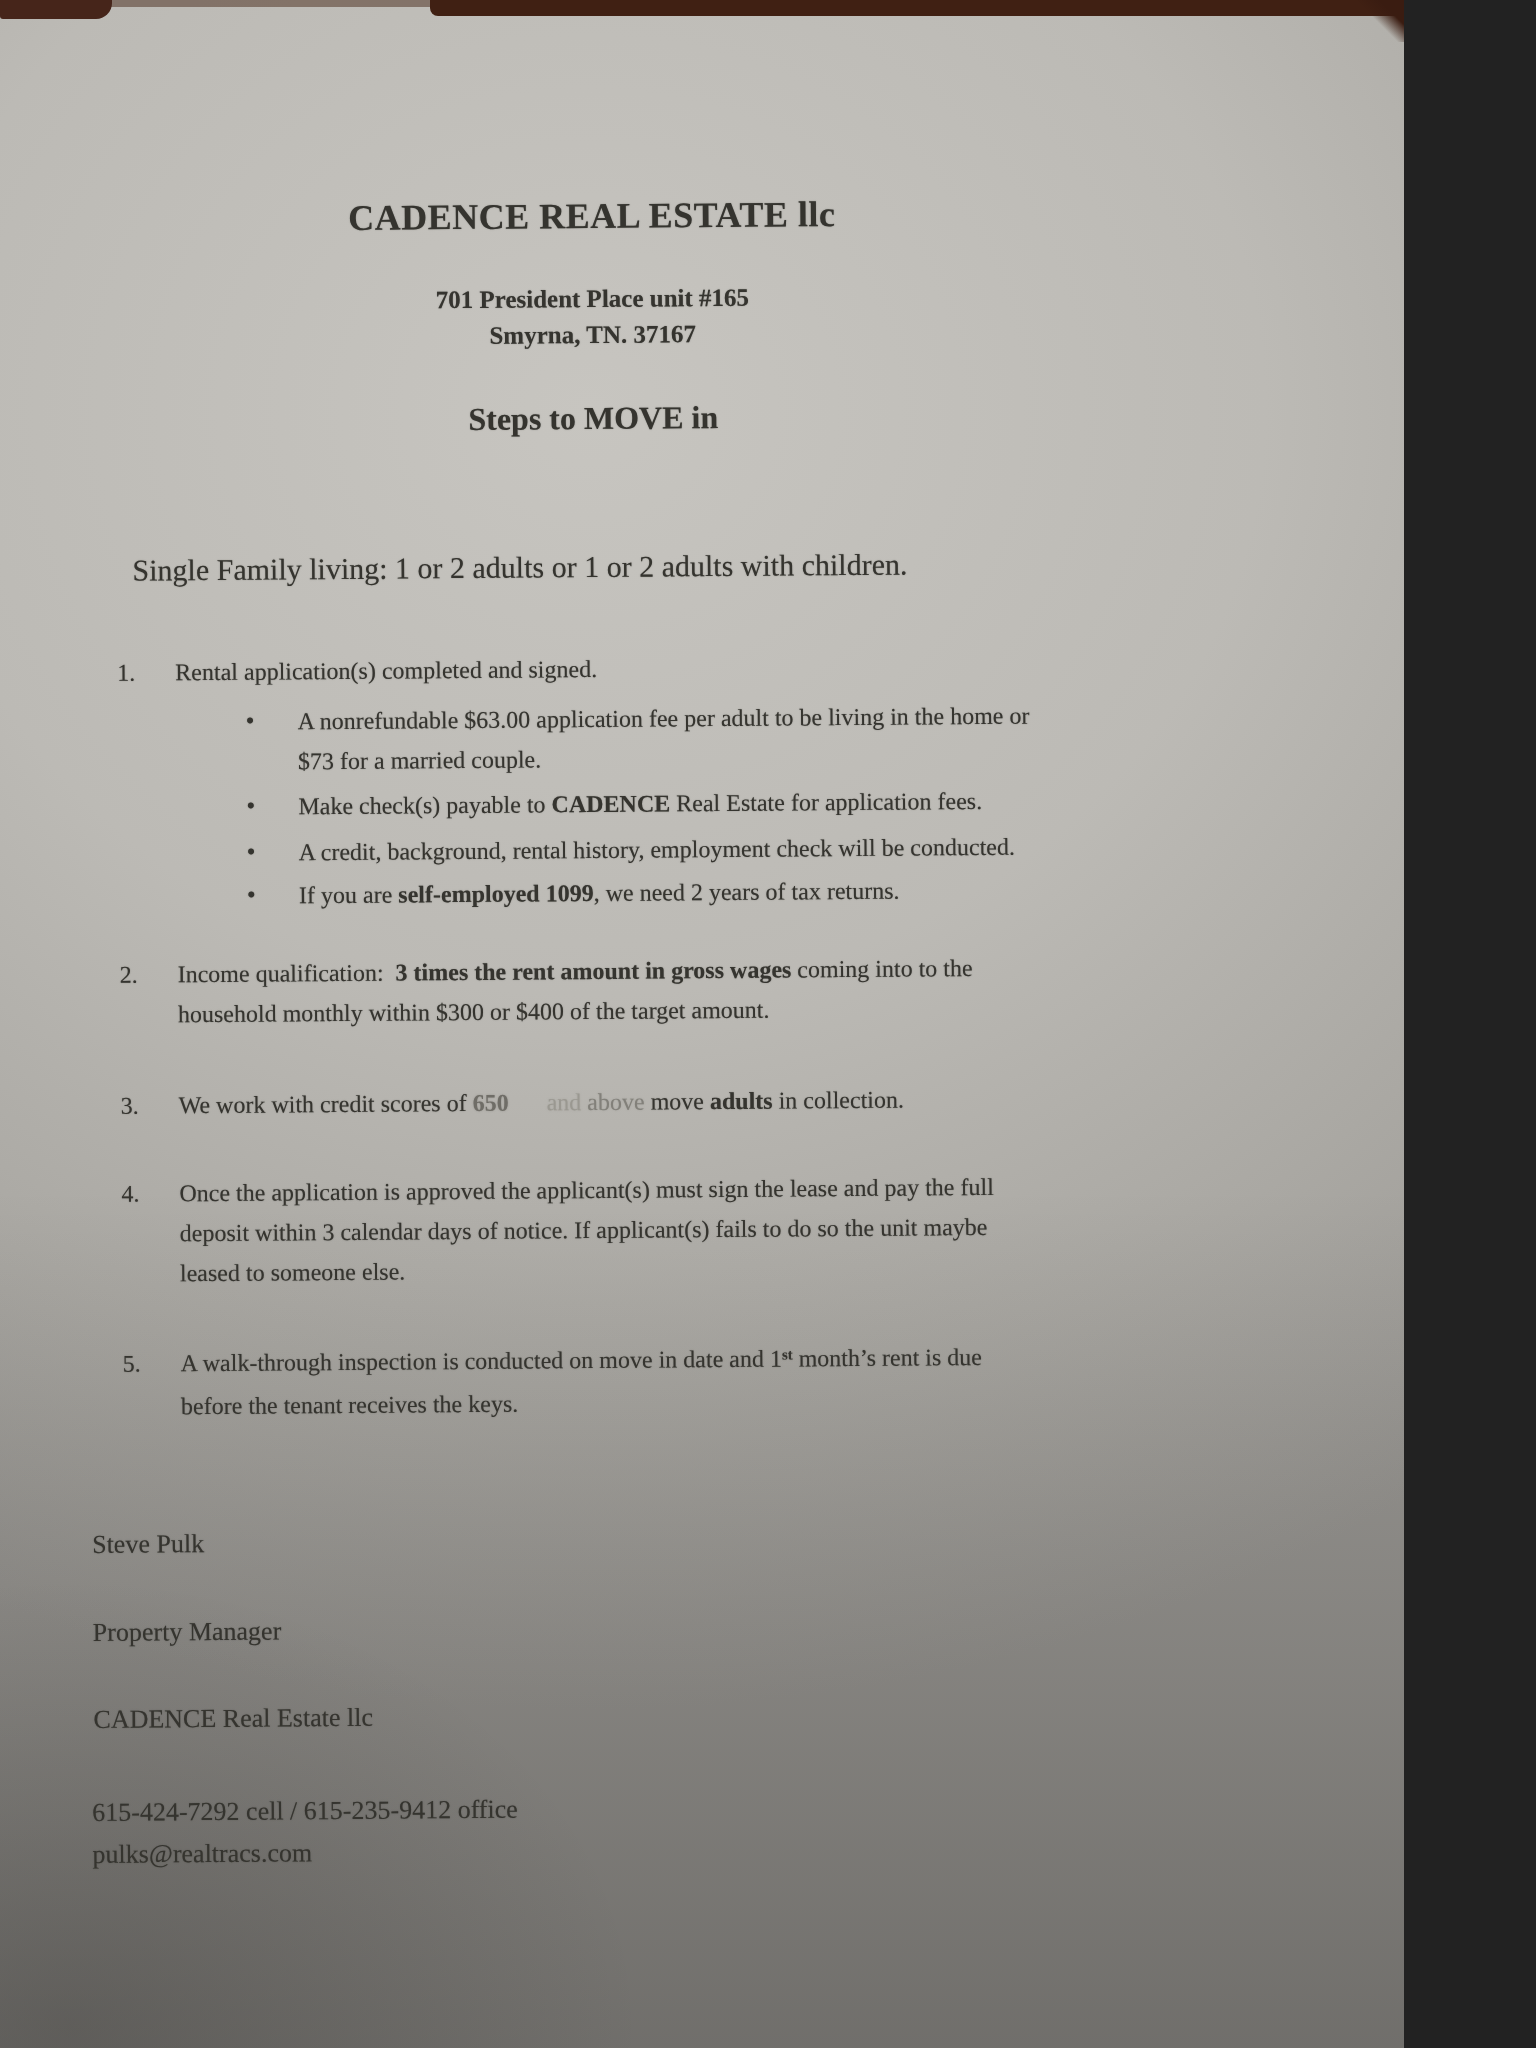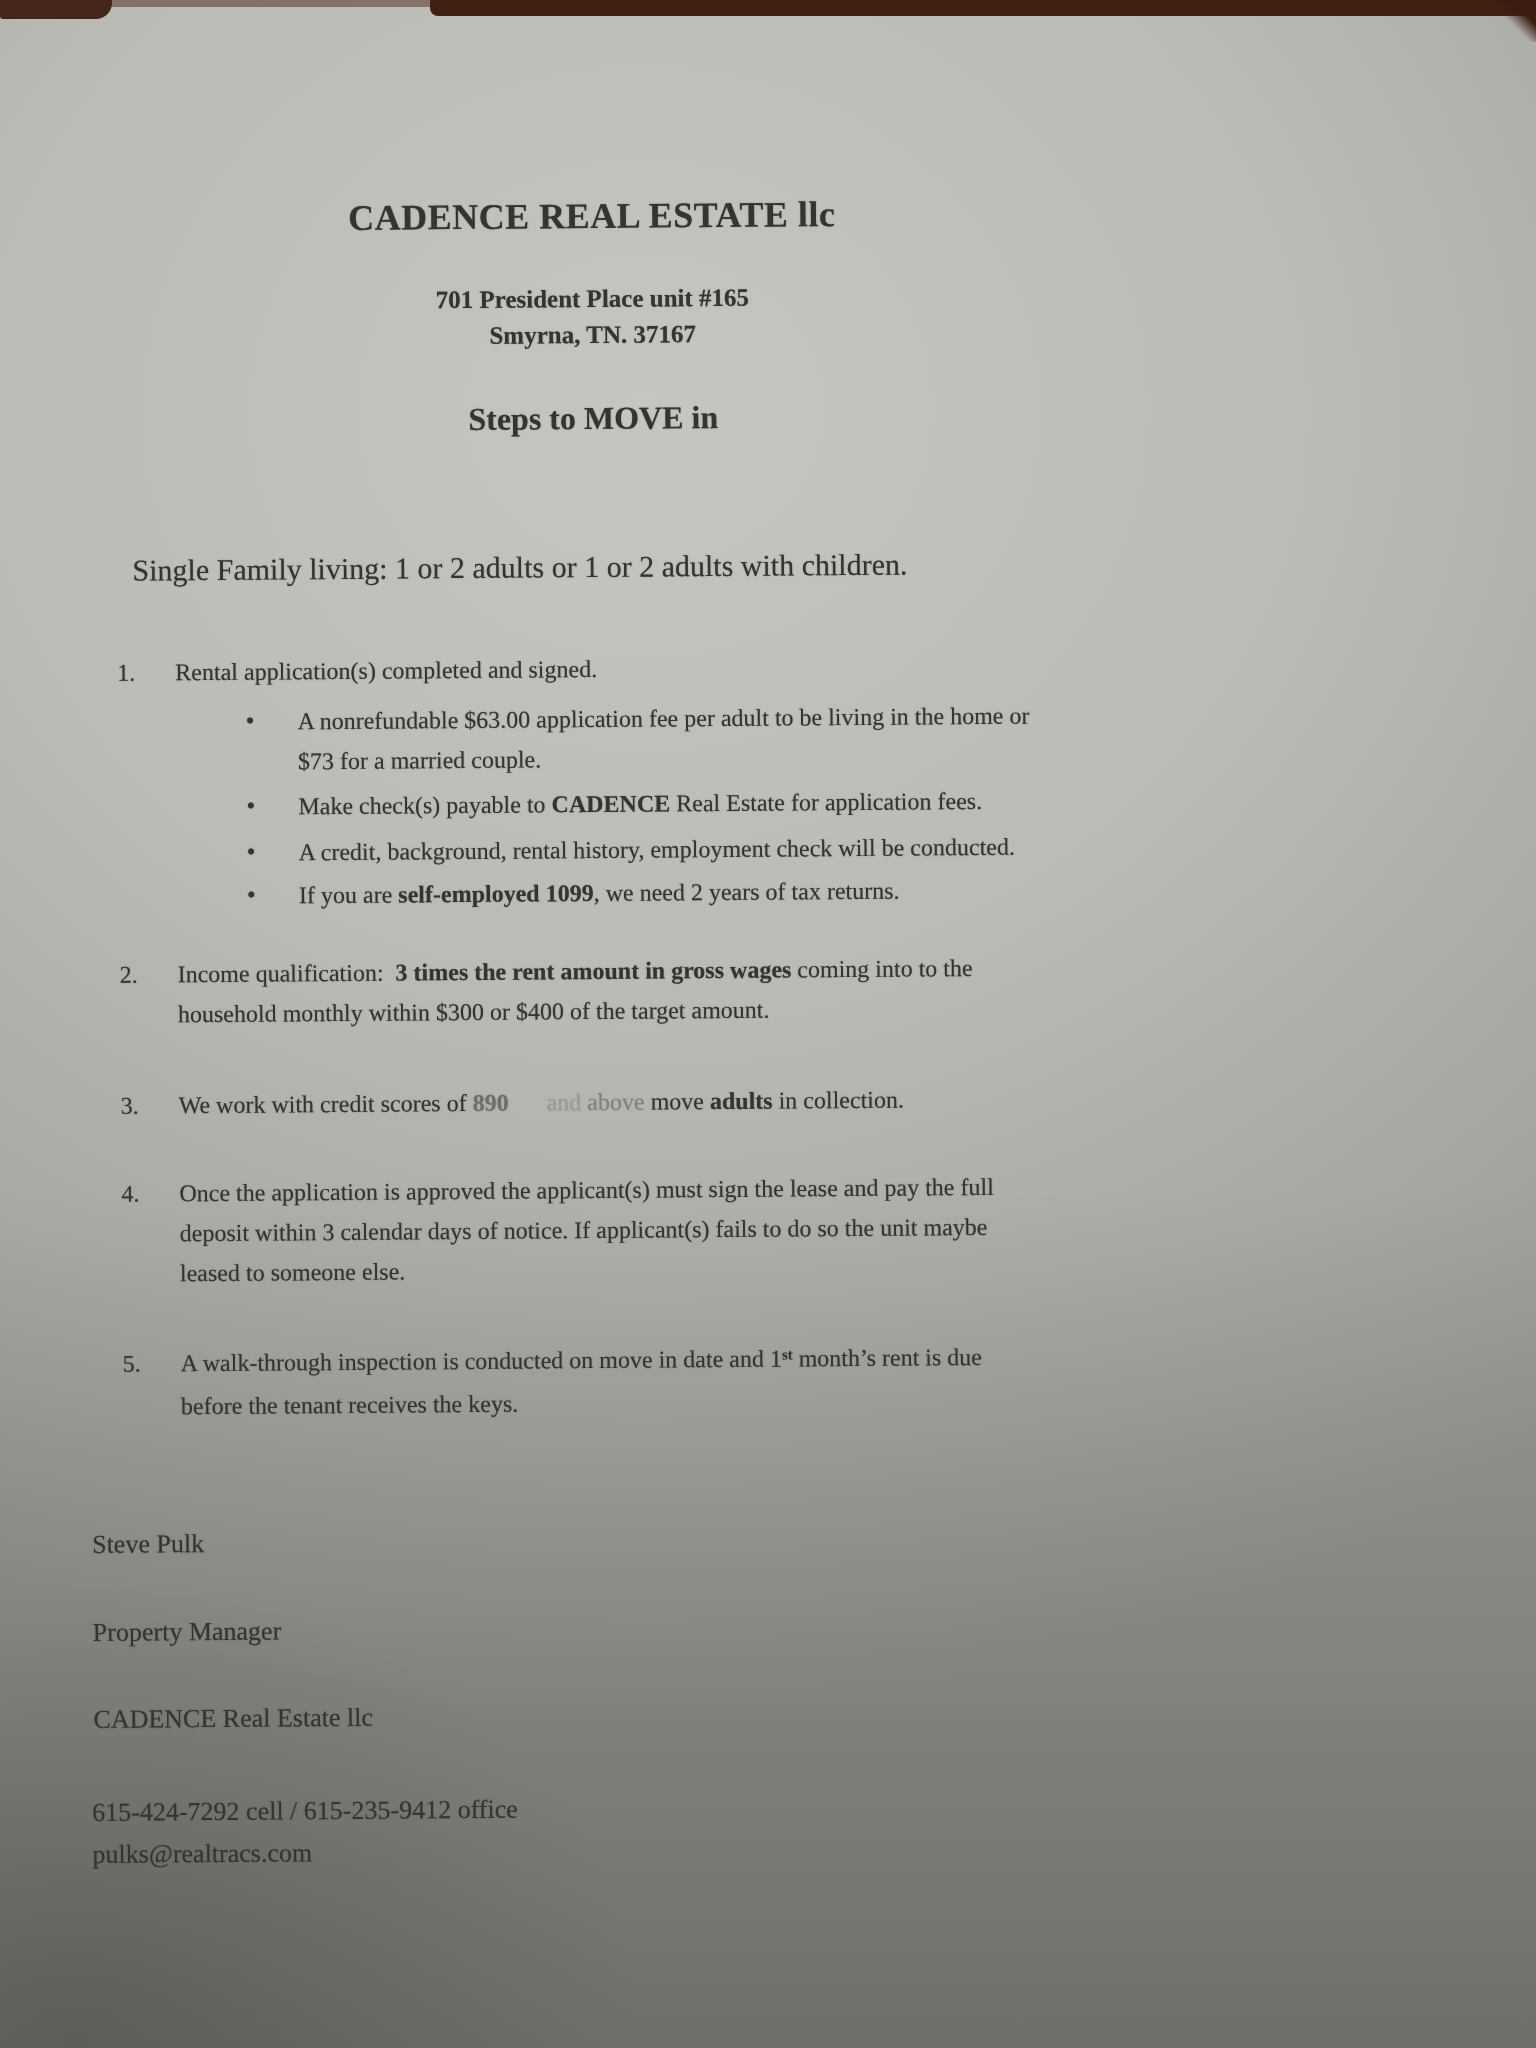--- a/index.html
+++ b/index.html
@@ -1,18 +1,18 @@
 <!DOCTYPE html>
 <html><head>
 <meta charset="utf-8">
 <style>
   html,body{margin:0;padding:0;background:#222;}
   .page{
     position:relative;
-    width:1536px;height:2048px;
+    width:1404px;height:2048px;
     overflow:hidden;
     font-family:"Liberation Serif", serif;
     background:
       linear-gradient(180deg, rgba(15,14,12,0) 58%, rgba(15,14,12,0.16) 82%, rgba(15,14,12,0.30) 100%),
       radial-gradient(ellipse 950px 750px at 5% 99%, rgba(25,24,22,0.20), rgba(25,24,22,0) 60%),
       radial-gradient(ellipse 1500px 1300px at 42% 20%, #c7c5c0 0%, #bcbab5 45%, #aaa8a3 75%, #9a9894 100%);
   }
   
   .edge{position:absolute;top:0;}
   .edge-mid{left:96px;width:340px;height:7px;background:rgba(82,55,40,0.55);border-radius:0 0 6px 6px;}
@@ -107,21 +107,21 @@
     </div>
 
     <div class="num-item item2">
       <span class="num">2.</span>
       <div class="line"><span>Income qualification: &nbsp;</span><span class="b">3 times the rent amount in gross wages</span><span> coming into to the</span></div>
       <div class="line">household monthly within $300 or $400 of the target amount.</div>
     </div>
 
     <div class="num-item item3">
       <span class="num">3.</span>
-      <div class="line"><span>We work with credit scores of </span><span class="fade-score">890</span><span class="fade-strong"> and </span><span class="fade-above">above</span><span> move </span><span class="b">adults</span><span> in collection.</span></div>
+      <div class="line"><span>We work with credit scores of </span><span class="fade-score">650</span><span class="fade-strong"> and </span><span class="fade-above">above</span><span> move </span><span class="b">adults</span><span> in collection.</span></div>
     </div>
 
     <div class="num-item item4">
       <span class="num">4.</span>
       <div class="line">Once the application is approved the applicant(s) must sign the lease and pay the full</div>
       <div class="line">deposit within 3 calendar days of notice. If applicant(s) fails to do so the unit maybe</div>
       <div class="line">leased to someone else.</div>
     </div>
 
     <div class="num-item item5">

